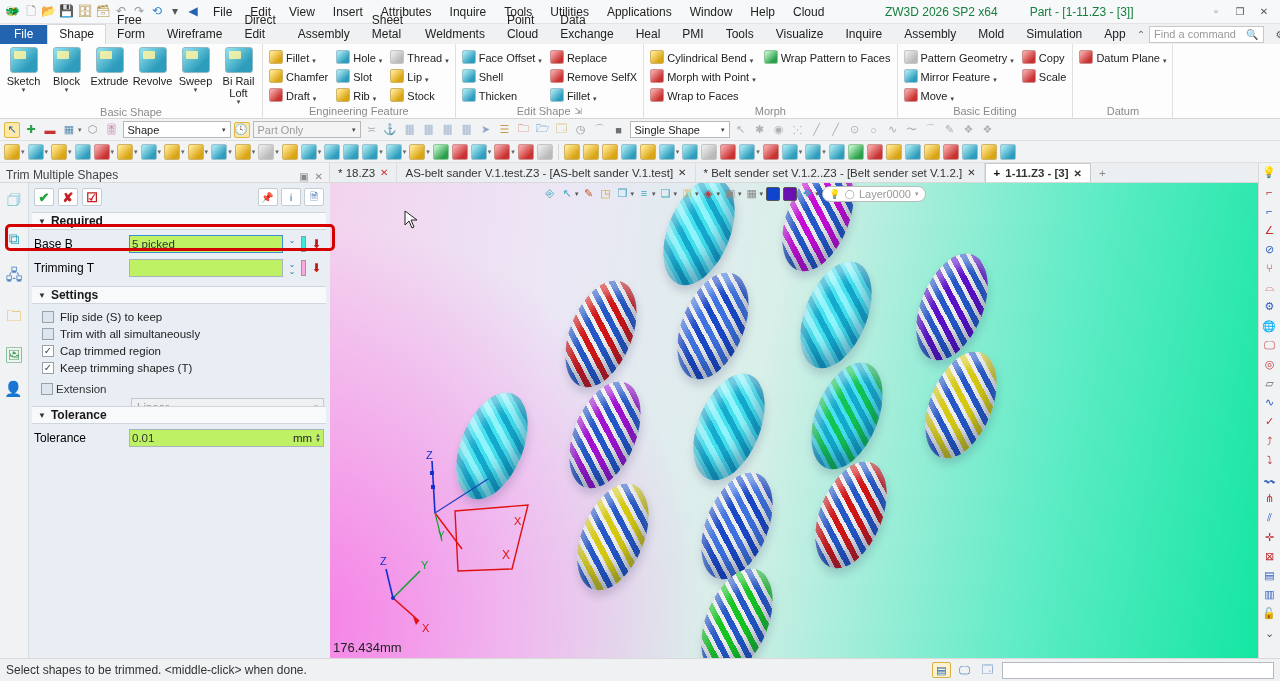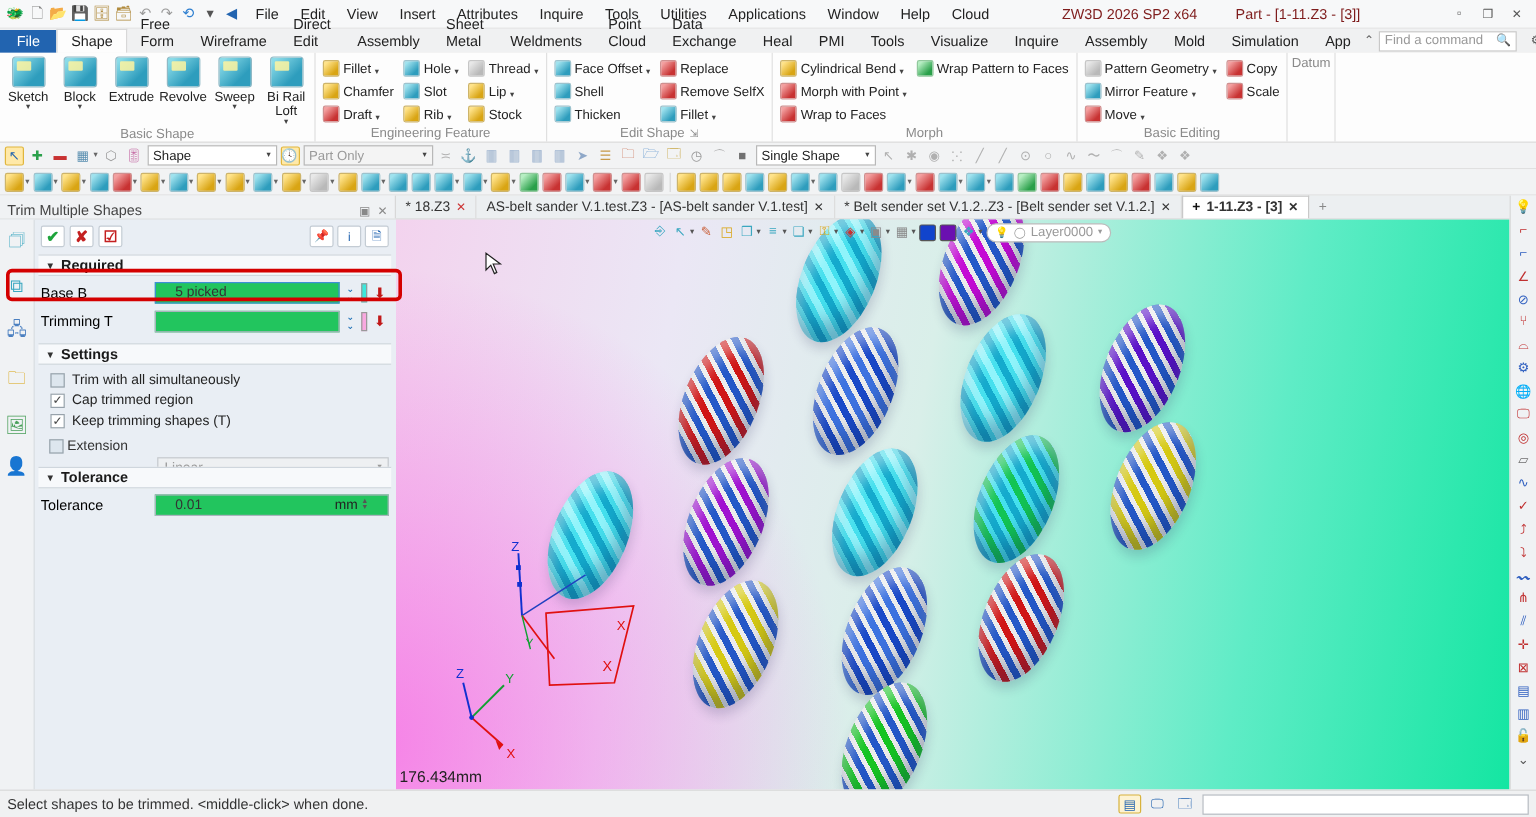--- a/index.html
+++ b/index.html
@@ -5,21 +5,21 @@
   * { margin:0; padding:0; box-sizing:border-box; }
   html,body { width:1280px; height:681px; overflow:hidden;
     font-family:"Liberation Sans", sans-serif; font-size:12px; color:#333; background:#f0f0f0;}
   .abs { position:absolute; }
   
   #titlebar { left:0; top:0; width:1280px; height:24px; background:#f7f8f9; border-bottom:1px solid #e3e3e3;
     display:flex; align-items:center; padding:0 4px; gap:2px;}
   .tb-icon { width:18px; height:18px; display:inline-flex; align-items:center; justify-content:center;
     font-size:12px; border-radius:2px; }
   .menu-item { padding:0 9px; height:24px; line-height:24px; color:#222; font-size:12px; }
-  .title-text { color:#7f1d1d; font-size:12px; }
+  .title-text { color:#15803d; font-size:12px; }
   .win-btn { width:24px; height:20px; display:inline-flex; align-items:center; justify-content:center; color:#555; font-size:10px;}
   
   #ribbontabs { left:0; top:24px; width:1280px; height:20px; background:#f0f1f2; display:flex; align-items:flex-end;}
   .rtab { padding:2px 11px 3px; font-size:12px; color:#222; }
   .rtab.file { background:#2264b0; color:#fff; padding:2px 14px 3px;}
   .rtab.active { background:#fdfdfd; border:1px solid #d8d8d8; border-bottom:none; }
   #ribbontabs .right-cluster { margin-left:auto; display:flex; align-items:center; gap:4px; padding-right:2px;}
   .cmd-search { width:115px; height:17px; border:1px solid #c8c8c8; background:#fff; font-size:11px; color:#999;
     padding:0 4px; display:flex; align-items:center; justify-content:space-between;}
   
@@ -71,21 +71,21 @@
   #dlg { flex:1; display:flex; flex-direction:column; padding:3px 4px 0 3px; }
   .dlg-head { display:flex; align-items:center; gap:4px; height:22px; padding:0 2px; }
   .dlg-head .spacer{ flex:1; }
   .hbtn { width:20px; height:18px; display:inline-flex; align-items:center; justify-content:center; font-size:13px; font-weight:bold;
     border:1px solid #c4ccd4; background:#fff; border-radius:2px;}
   .sec-head { background:#f7f9fb; border:1px solid #cfd6dd; border-left:none; border-right:none; font-weight:bold;
     height:18px; display:flex; align-items:center; gap:5px; padding:0 6px; margin-top:4px; color:#1a1a1a;}
   .sec-head .tri { font-size:8px; color:#333; }
   .frow { display:flex; align-items:center; height:21px; margin-top:3px; padding:0 2px; gap:3px;}
   .frow .lbl { width:92px; flex:none; font-size:12px; color:#000000;}
-  .inp { flex:1; height:18px; background:#22c55e; border:1px solid #a9b4bd; font-size:11.5px; padding:0 16px; display:flex; align-items:center;}
+  .inp { flex:1; height:18px; background:#bef264; border:1px solid #a9b4bd; font-size:11.5px; padding:0 2px; display:flex; align-items:center;}
   .inp.focus { border:1.5px solid #3d8fd6; }
   .chev2 { font-size:8px; line-height:7px; color:#1b6fb5; width:12px; text-align:center;}
   .swatch { width:5px; height:16px; border:1px solid #999; }
   .redpick { width:15px; height:15px; color:#c01818; font-size:12px; display:inline-flex; align-items:center; justify-content:center;}
   .cbrow { display:flex; align-items:center; gap:6px; height:17px; padding-left:10px; font-size:11.5px; color:#222;}
   .cb { width:12px; height:12px; border:1px solid #97a2ab; background:#dde6ee; display:inline-flex; align-items:center; justify-content:center;
     font-size:10px; color:#444; flex:none;}
   .cb.on { background:#fff; }
   .ext-select { flex:1; height:18px; background:#eef0f2; border:1px solid #c4c9ce; color:#9a9a9a; font-size:11.5px;
     display:flex; align-items:center; justify-content:space-between; padding:0 5px;margin-top:37px;}
@@ -370,20 +370,29 @@
             <span class="ci r"></span>
             <span>Scale</span>
           </div>
         </div>
       </div>
       <div class="rgroup-caption">
         <span>Basic Editing</span>
       </div>
     </div>
     <div class="rgroup">
+      <div class="rgroup-body">
+        <div class="small-col">
+          <div class="small-btn">
+            <span class="ci r"></span>
+            <span>Datum Plane</span>
+            <span class="dd">▾</span>
+          </div>
+        </div>
+      </div>
       <div class="rgroup-caption">
         <span>Datum</span>
       </div>
     </div>
   </div>
 
 <div id="toolbar1" class="abs">
     <span class="icon-dd">
       <span class="mini hl" style="color: rgb(34, 100, 176);">↖</span>
     </span>
@@ -743,20 +752,24 @@
           <span class="chev2">⌄<br>⌄</span>
           <span class="swatch" style="background: rgb(249, 168, 224);"></span>
           <span class="redpick">⬇</span>
         </div>
       </div>
     <div class="sec-head" style="margin-top:8px;">
       <span class="tri">▼</span>
         <span>Settings</span>
     </div>
     <div id="settings-rows" style="margin-top:4px;">
+        <div class="cbrow">
+          <span class="cb"></span>
+          <span>Flip side (S) to keep</span>
+        </div>
         <div class="cbrow">
           <span class="cb"></span>
           <span>Trim with all simultaneously</span>
         </div>
         <div class="cbrow">
           <span class="cb on">✓</span>
           <span>Cap trimmed region</span>
         </div>
         <div class="cbrow">
           <span class="cb on">✓</span>

